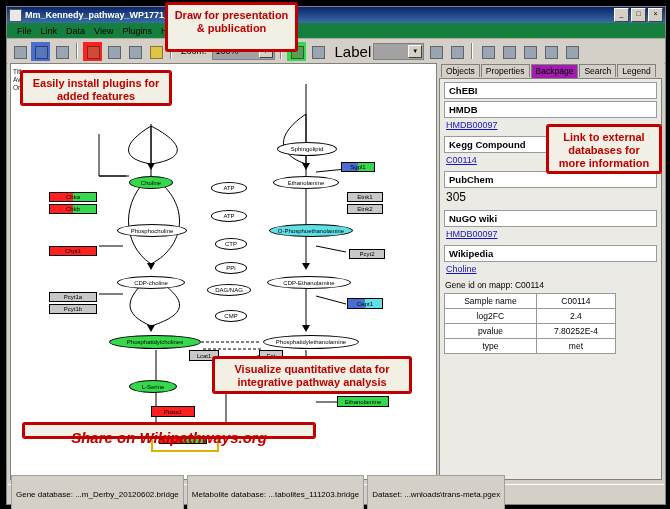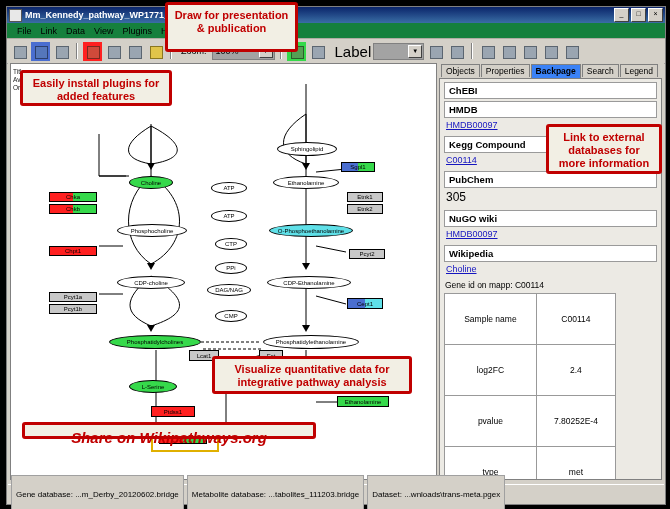--- a/index.html
+++ b/index.html
@@ -31,30 +31,30 @@
   .combo.label{width:46px;}
   .combo.vis{width:76px;}
   .tiny-lbl{font-size:15px;margin-left:6px;}
 
   .body-area{position:absolute;left:1px;top:54px;right:1px;bottom:22px;background:#d4d0c8;display:flex;}
   .canvas-wrap{position:relative;width:425px;background:#fff;border:1px solid #808080;margin:2px;overflow:hidden;}
   .side-panel{flex:1;margin:2px 2px 2px 0;background:#d4d0c8;display:flex;flex-direction:column;}
 
   .tabs{display:flex;height:15px;align-items:center;padding-left:2px;}
   .tab{font-size:8.5px;padding:1px 4px;background:#d4d0c8;border:1px solid #808080;border-bottom:none;margin-right:1px;}
-  .tab.active{background:#3b82f6;font-weight:bold;padding-bottom:2px;}
+  .tab.active{background:#a21caf;font-weight:normal;padding-bottom:2px;}
   .panel-body{flex:1;background:#eceae4;border:1px solid #808080;overflow:hidden;padding:3px 4px;}
 
   .field-box{background:#fff;border:1px solid #9a9a9a;font-size:9.5px;font-weight:bold;padding:2px 4px;margin-bottom:2px;}
   .link{color:#1515c0;font-size:9px;text-decoration:underline;margin:1px 0 6px 2px;display:block;}
   .plain{font-size:12px;margin:1px 0 6px 2px;}
   .exp-title{font-size:10px;font-weight:bold;margin:6px 0 4px 1px;}
   .gene-id{font-size:8.5px;margin:2px 0 3px 1px;}
   table.exp{border-collapse:collapse;width:172px;background:#fff;}
-  table.exp td{border:1px solid #999;font-size:8.5px;padding:20px 4px;text-align:center;}
+  table.exp td{border:1px solid #999;font-size:8.5px;padding:2px 4px;text-align:center;}
 
   .statusbar{position:absolute;left:1px;right:1px;bottom:1px;height:18px;background:#d4d0c8;border-top:1px solid #fff;display:flex;align-items:center;padding:0 3px;}
   .status-cell{font-size:8px;border:1px solid #a0a0a0;padding:14px 4px;margin-right:3px;background:#d4d0c8;}
 
   
   .cv-left{position:absolute;left:2px;top:4px;font-size:6.5px;color:#222;line-height:8px;}
 
   
   .node{position:absolute;box-sizing:border-box;border:1px solid #000;font-size:6px;display:flex;align-items:center;justify-content:center;color:#000;text-align:center;line-height:1;}
   .ell{border-radius:50%;background:#fff;}

